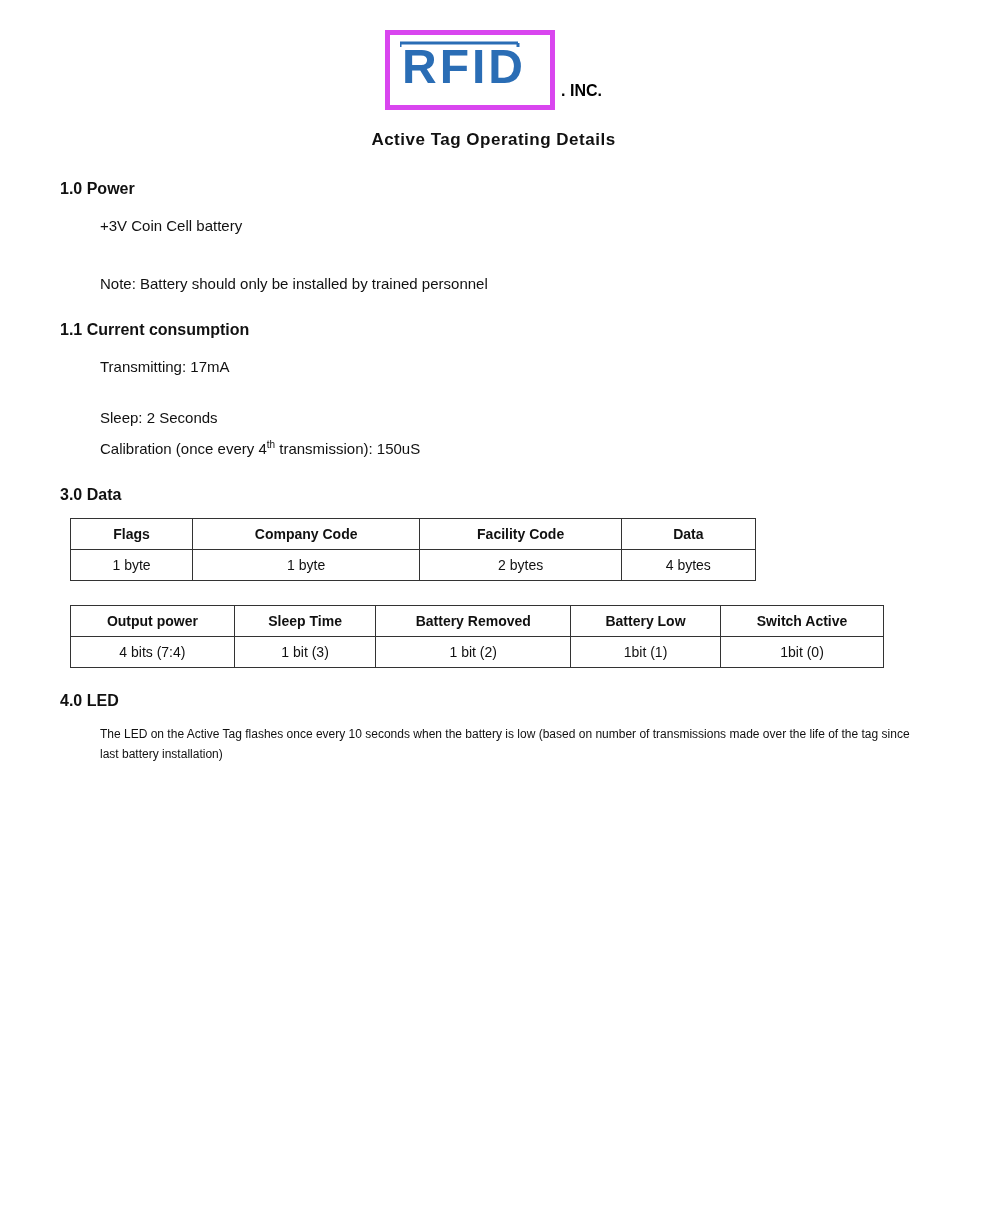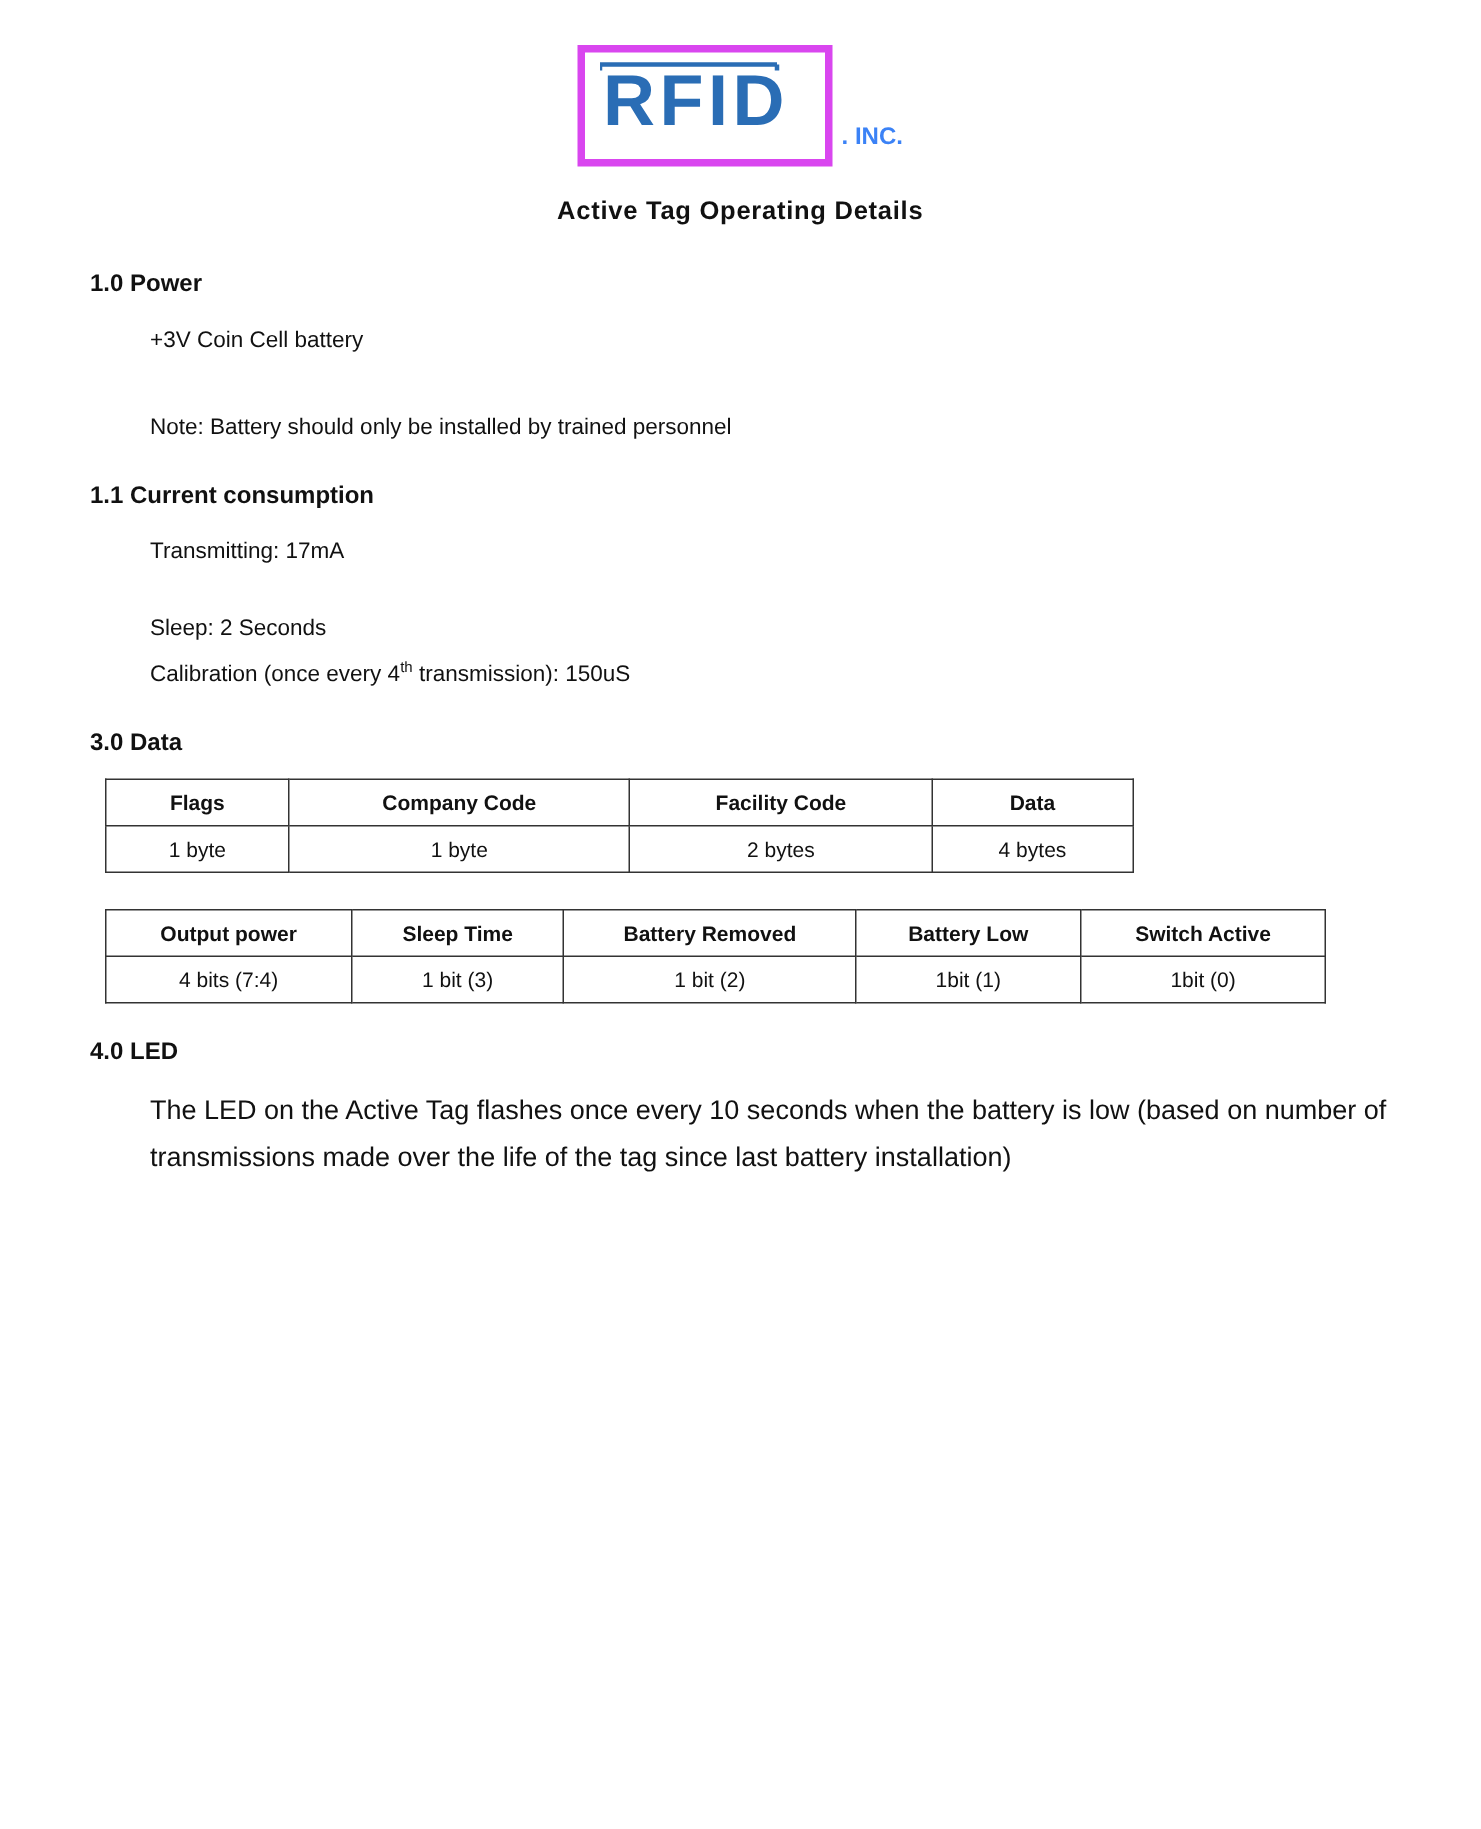--- a/index.html
+++ b/index.html
@@ -33,21 +33,21 @@
       color: #3b82f6;
       border: 5px solid #d946ef;
       padding: 4px 10px 4px 10px;
       position: relative;
       display: inline-block;
     }
 
     .logo-inc {
       font-size: 16px;
       font-weight: bold;
-      color: #3b82f6;
+      color: #000000;
       margin-left: 6px;
       align-self: flex-end;
       margin-bottom: 10px;
     }
 
     .page-title {
       text-align: center;
       font-size: 17px;
       font-weight: bold;
       margin: 20px 0 30px 0;
@@ -97,21 +97,21 @@
       font-weight: bold;
     }
 
     .table-wrapper {
       margin-left: 10px;
     }
 
     .led-text {
       margin-left: 40px;
       line-height: 1.7;
-      font-size: 18px;
+      font-size: 12px;
     }
   </style>
 </head>
 <body>
 
 <div class="header">
   <div class="logo-container">
     <span class="logo-rfid">
       
       <svg width="140" height="52" viewBox="0 0 140 52">

